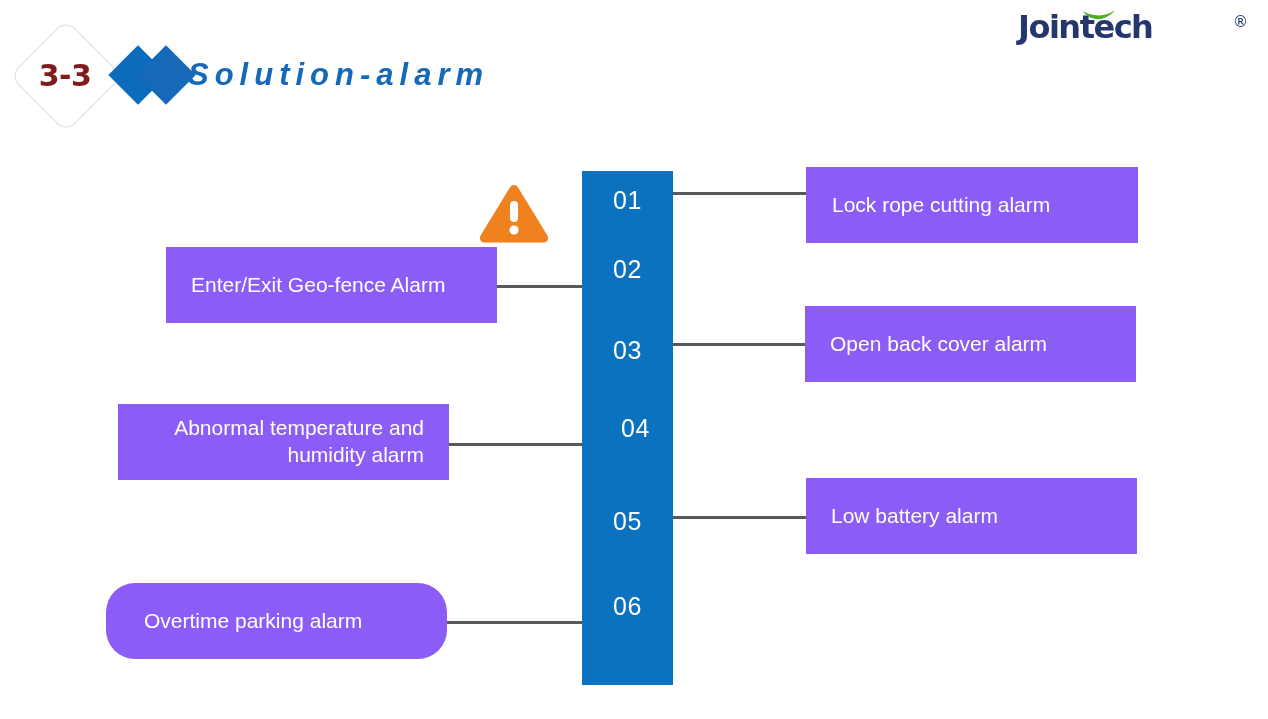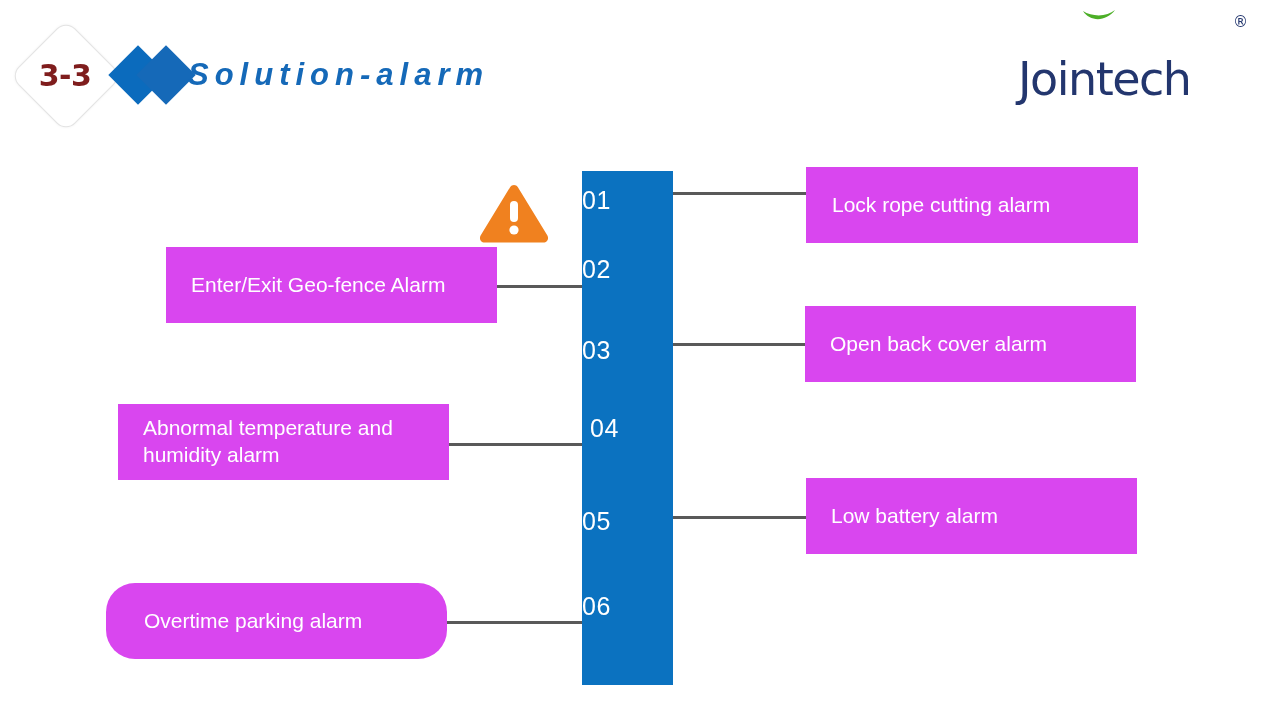--- a/index.html
+++ b/index.html
@@ -71,25 +71,24 @@
   
   #brand-logo {
     position: absolute;
     right: 18px; top: 6px;
     width: 232px; height: 58px;
   }
   #brand-wordmark {
     position: absolute;
     left: 0; top: 2px;
     color: #23366e;
-    font-size: 46px;
-    font-weight: normal;
+    font-size: 32px;
+    font-weight: bold;
     letter-spacing: -1.5px;
     font-family: "DejaVu Sans", sans-serif;
-    margin-top: 44px;
   }
   #brand-swoosh {
     position: absolute;
     left: 64px; top: 3px;
     width: 34px; height: 14px;
   }
   #brand-reg {
     position: absolute;
     right: 2px; top: 7px;
     color: #23366e;
@@ -101,35 +100,36 @@
   #center-column {
     position: absolute;
     left: 582px; top: 171px;
     width: 91px; height: 514px;
     background: #0b72c0;
   }
   .step-number {
     position: absolute;
     left: 0;
     width: 91px;
-    text-align: left;
+    text-align: center;
     color: #ffffff;
     font-size: 25px;
     font-weight: 400;
     font-family: "Liberation Sans", sans-serif;
     letter-spacing: 0.5px;
   }
 
   
   .alarm-box {
     position: absolute;
-    background: #d946ef;
+    background: #8b5cf6;
     display: flex;
     align-items: center;
     box-sizing: border-box;
+    text-align: right;
   }
   .alarm-label {
     color: #ffffff;
     font-size: 21px;
     font-weight: 400;
     line-height: 1.27;
     font-family: "Liberation Sans", sans-serif;
   }
 
   

